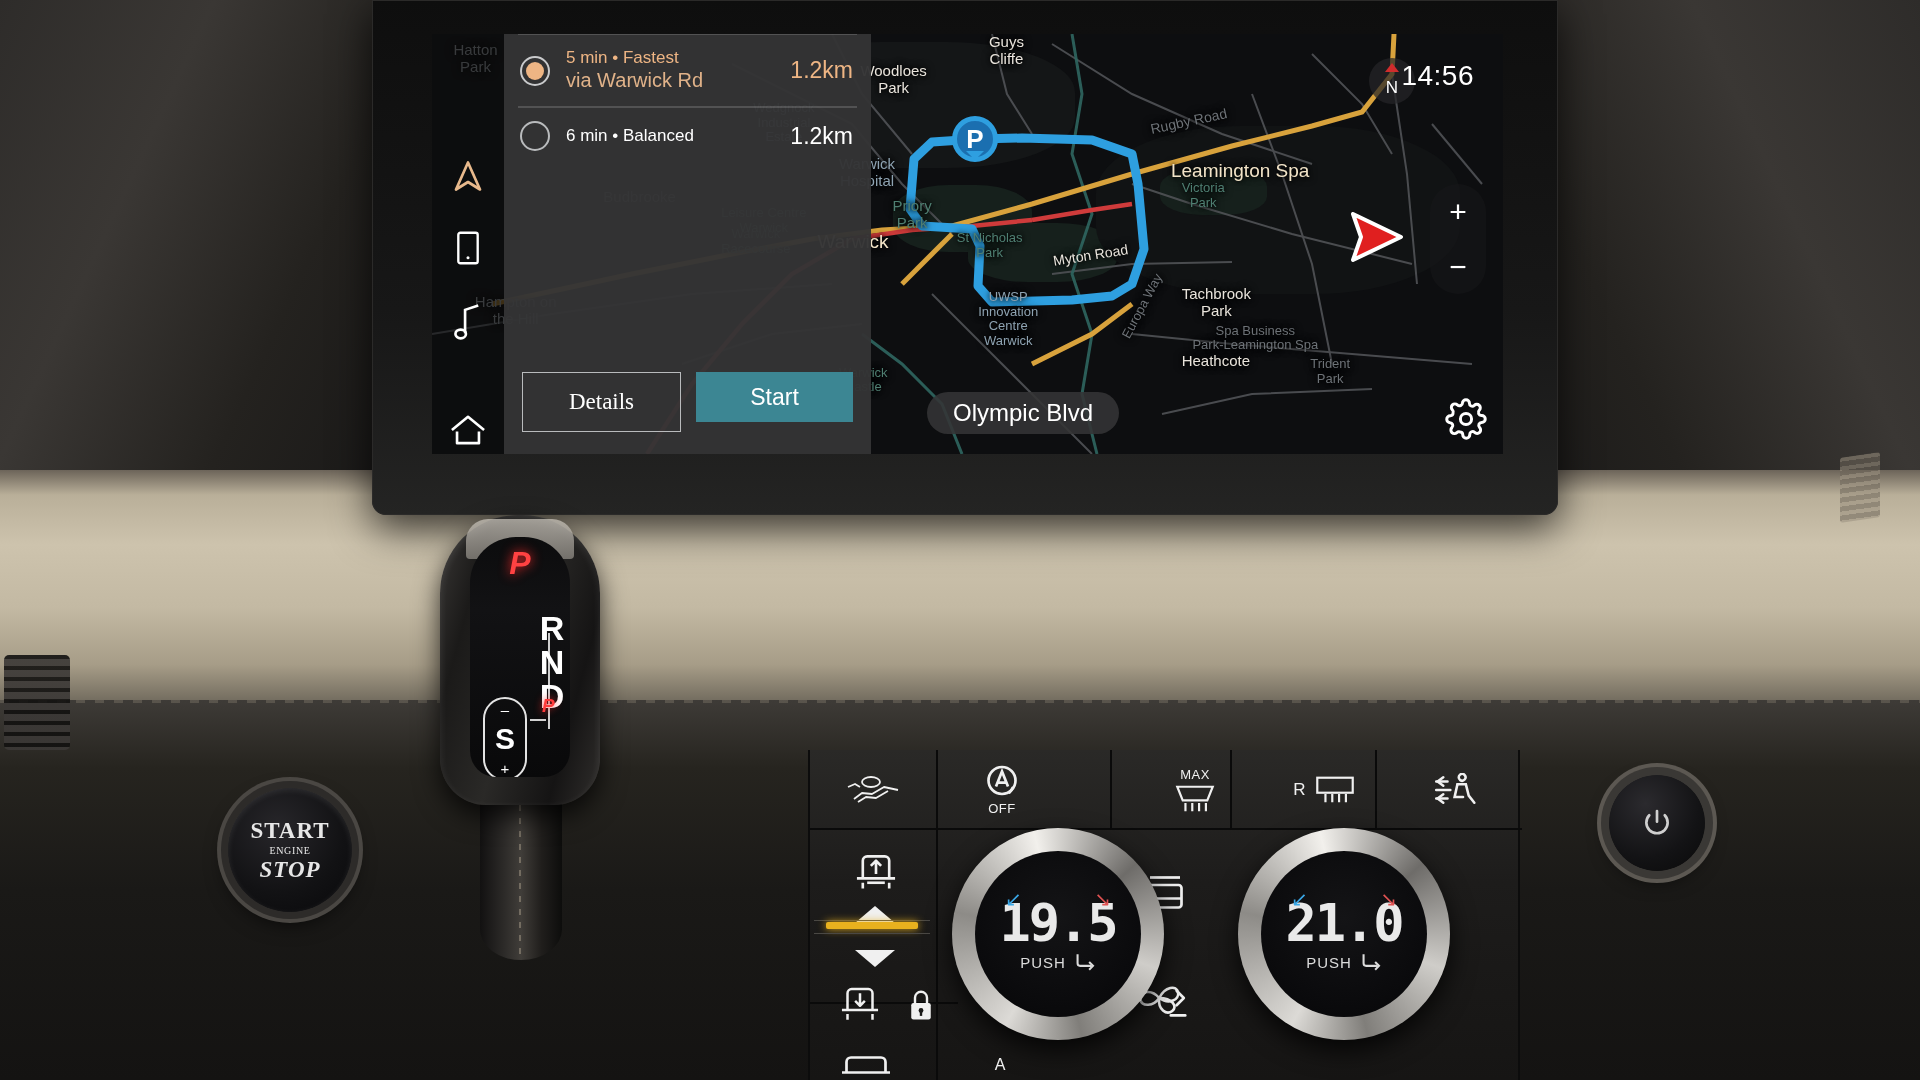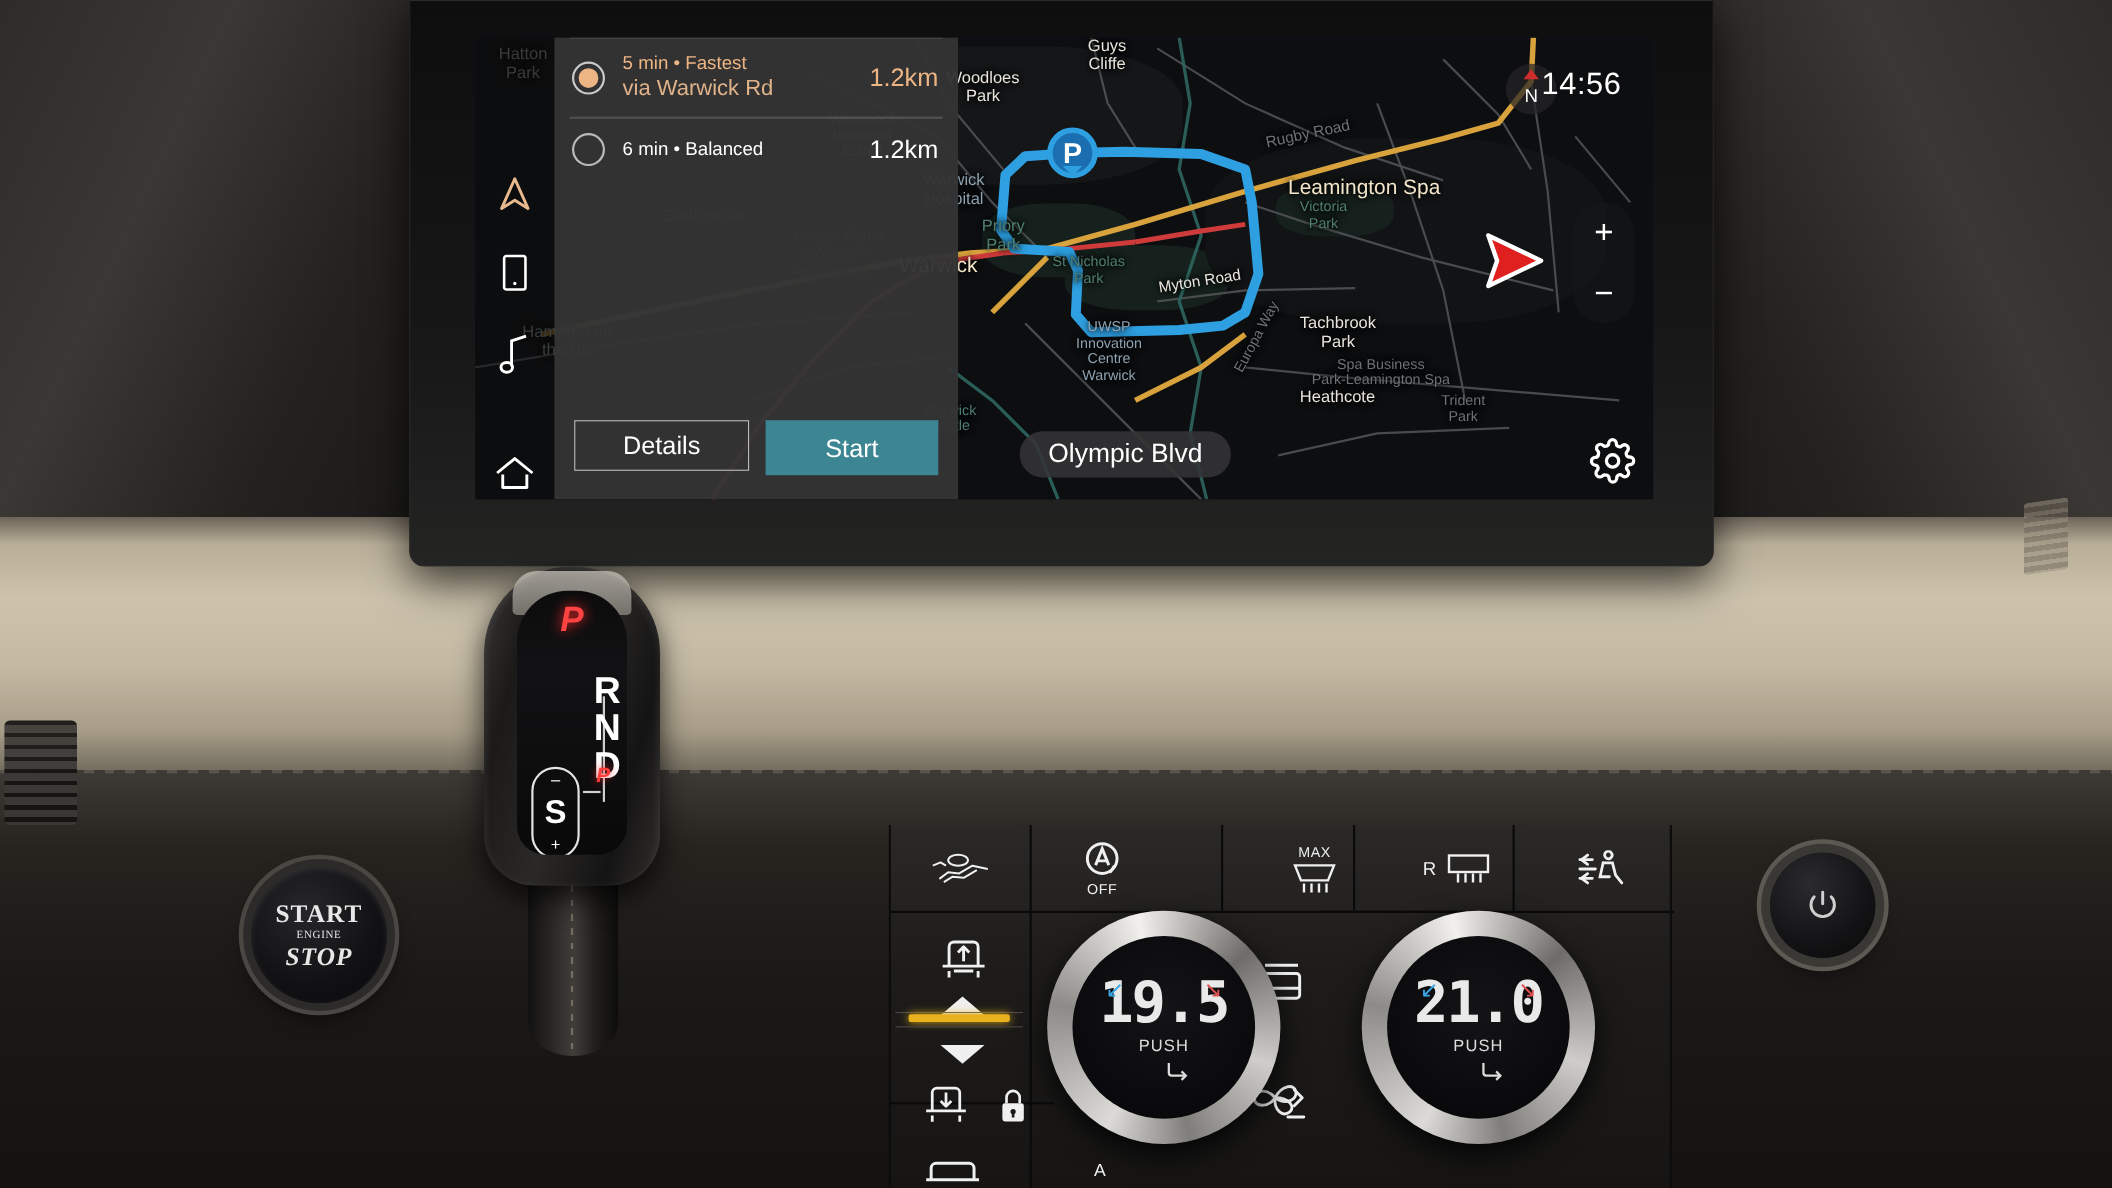--- a/index.html
+++ b/index.html
@@ -41,21 +41,21 @@
     background:linear-gradient(to bottom,#3e3b37 0%,#26241f 18%,#1a1917 50%,#141312 100%); }
   #stitchLine { position:absolute; left:0; top:700px; width:1920px; height:3px;
     background:repeating-linear-gradient(to right,#8d8474 0 9px,transparent 9px 19px); opacity:.35; }
 
   
   #screenHousing { position:absolute; left:372px; top:0px; width:1186px; height:515px;
     background:linear-gradient(to bottom,#0e0e0e 0%,#171717 60%,#242423 100%);
     border-radius:0 0 14px 14px;
     box-shadow:0 14px 40px rgba(0,0,0,.7), inset 0 0 0 1px #2b2a29; }
   #screen { position:absolute; left:432px; top:34px; width:1071px; height:420px;
-    background:#0f172a; overflow:hidden; }
+    background:#e5e5e5; overflow:hidden; }
 
   
   #map { position:absolute; inset:0; background:#0d0e10; }
   .mapland { position:absolute; border-radius:40%; }
   .maplbl { position:absolute; color:#e9e4dc; font-size:15px; white-space:pre;
     text-align:center; line-height:1.12; text-shadow:0 0 4px #000,0 0 8px #000; }
   .maplbl.park { color:#4f7f72; }
   .maplbl.town { color:#f2e4c8; font-size:19px; }
   .maplbl.dim { color:#6d7277; }
   .maplbl.blue { color:#8ea3b2; }
@@ -112,22 +112,22 @@
   .route.sel .radio { border-color:#c9cacc; }
   .route.sel .radio::after { content:""; width:18px; height:18px; border-radius:50%; background:#eeb584; }
   .rtext { flex:1; }
   .rtitle { color:#fff; font-size:17px; line-height:1.2; white-space:nowrap; }
   .rsub { color:#e0b289; font-size:20px; line-height:1.25; }
   .route.sel .rtitle { color:#eeb584; }
   .rdist { color:#fff; font-size:23px; margin-left:10px; white-space:nowrap; }
   .route.sel .rdist { color:#eeb584; }
   #panelSpacer { flex:1; }
   #panelFoot { display:flex; gap:15px; padding:0 18px 22px 18px; flex:none; }
-  #detailsBtn { flex:1; height:46px; border:1.5px solid #b9bbbd; background:transparent;
-    color:#fff; font-size:23px; font-family:Liberation Sans, sans-serif; cursor:pointer; }
+  #detailsBtn { flex:1; height:60px; border:1.5px solid #b9bbbd; background:transparent;
+    color:#fff; font-size:23px; font-family:Liberation Serif, serif; cursor:pointer; }
   #startBtn { flex:1; height:50px; border:none; background:#3c8693;
     color:#fff; font-size:23px; font-family:inherit; cursor:pointer; }
 
   
   #shifter { position:absolute; left:420px; top:515px; width:200px; height:440px; }
   #shiftKnob { position:absolute; left:20px; top:0px; width:160px; height:290px;
     background:linear-gradient(105deg,#3a3836 0%,#1b1a19 22%,#2a2927 50%,#151414 78%,#302e2c 100%);
     border-radius:78px 78px 46px 46px;
     box-shadow:inset 0 3px 9px rgba(255,255,255,.11), 0 11px 26px rgba(0,0,0,.75); }
   #shiftFace { position:absolute; left:30px; top:22px; width:100px; height:240px;
@@ -186,21 +186,21 @@
   .dial { position:absolute; width:212px; height:212px; border-radius:50%;
     background:conic-gradient(from 210deg,#dcdad6,#8d8b87 20%,#f2f0ec 38%,#6e6c69 55%,#cfcdc9 72%,#807e7a 88%,#dcdad6);
     box-shadow:0 10px 26px rgba(0,0,0,.8); display:flex; align-items:center; justify-content:center; cursor:pointer; }
   .dialInner { width:166px; height:166px; border-radius:50%;
     background:radial-gradient(circle at 50% 40%,#141416 0%,#0a0a0c 70%,#050506 100%);
     display:flex; flex-direction:column; align-items:center; justify-content:center;
     position:relative; }
   .dialTemp { color:#e9e9e9; font-size:52px; font-weight:bold;
     font-family:"DejaVu Sans Mono", monospace; letter-spacing:-2px; line-height:1; }
   .dialPush { color:#dcdcdc; font-size:15px; letter-spacing:1px; margin-top:4px; display:flex;
-    align-items:flex-end; gap:6px;flex-direction:column; }
+    align-items:center; gap:6px; }
   .arrowBlue { position:absolute; left:30px; top:36px; color:#3aa8e8; font-size:20px; }
   .arrowRed  { position:absolute; right:30px; top:36px; color:#e05252; font-size:20px; }
   #yellowBar { position:absolute; left:16px; top:172px; width:92px; height:7px;
     background:#e8b11e; border-radius:2px; box-shadow:0 0 9px #e8b11e; }
   #barLineTop { position:absolute; left:4px; top:170px; width:116px; height:1px; background:#4a4844; }
   #barLineBot { position:absolute; left:4px; top:183px; width:116px; height:1px; background:#4a4844; }
   .tri { width:0;height:0;border-left:20px solid transparent;border-right:20px solid transparent; }
   .triUp { border-bottom:17px solid #f0f0f0; }
   .triDn { border-top:17px solid #f0f0f0; }
 </style>

